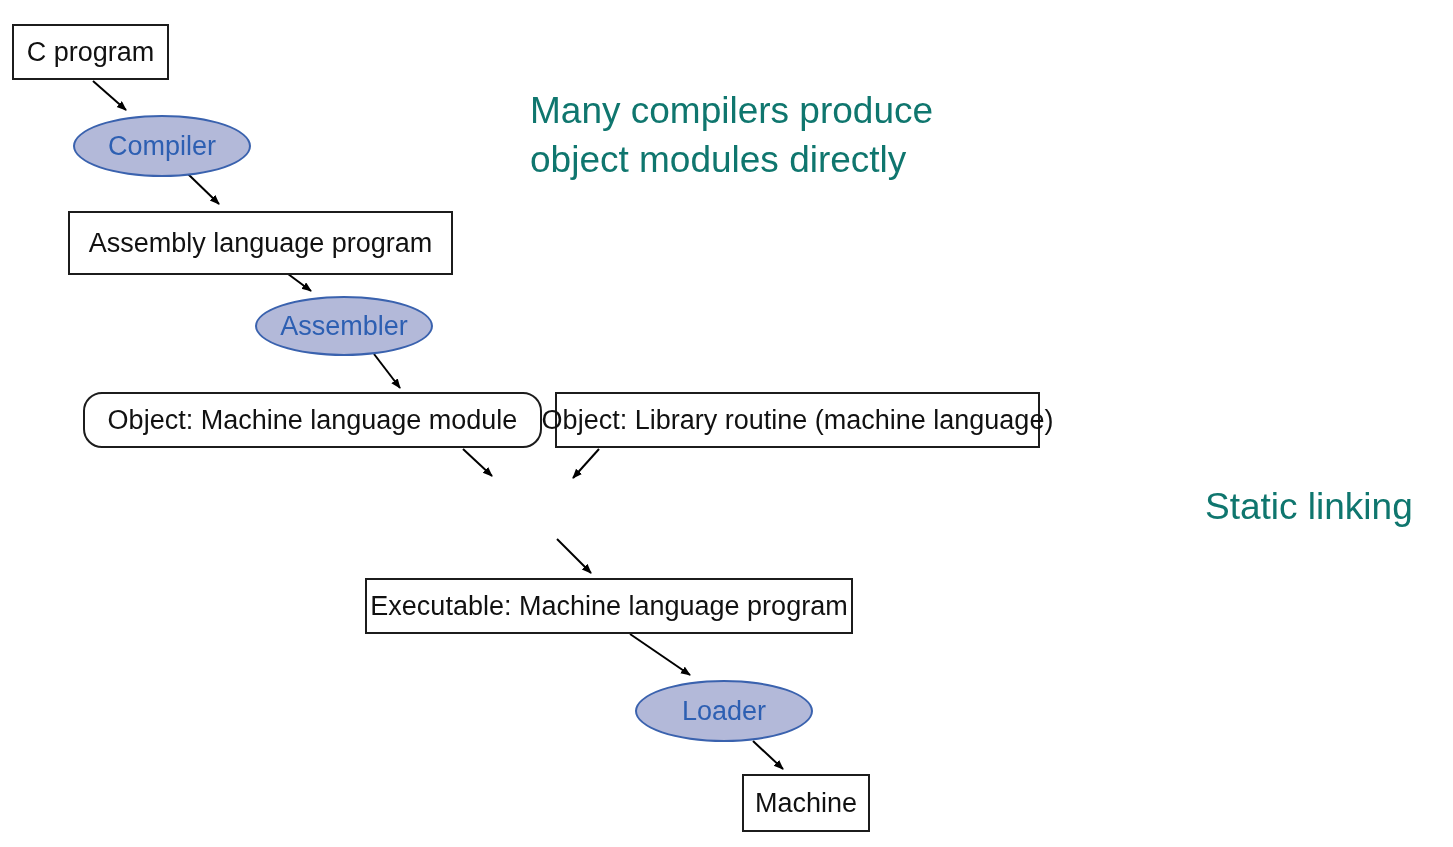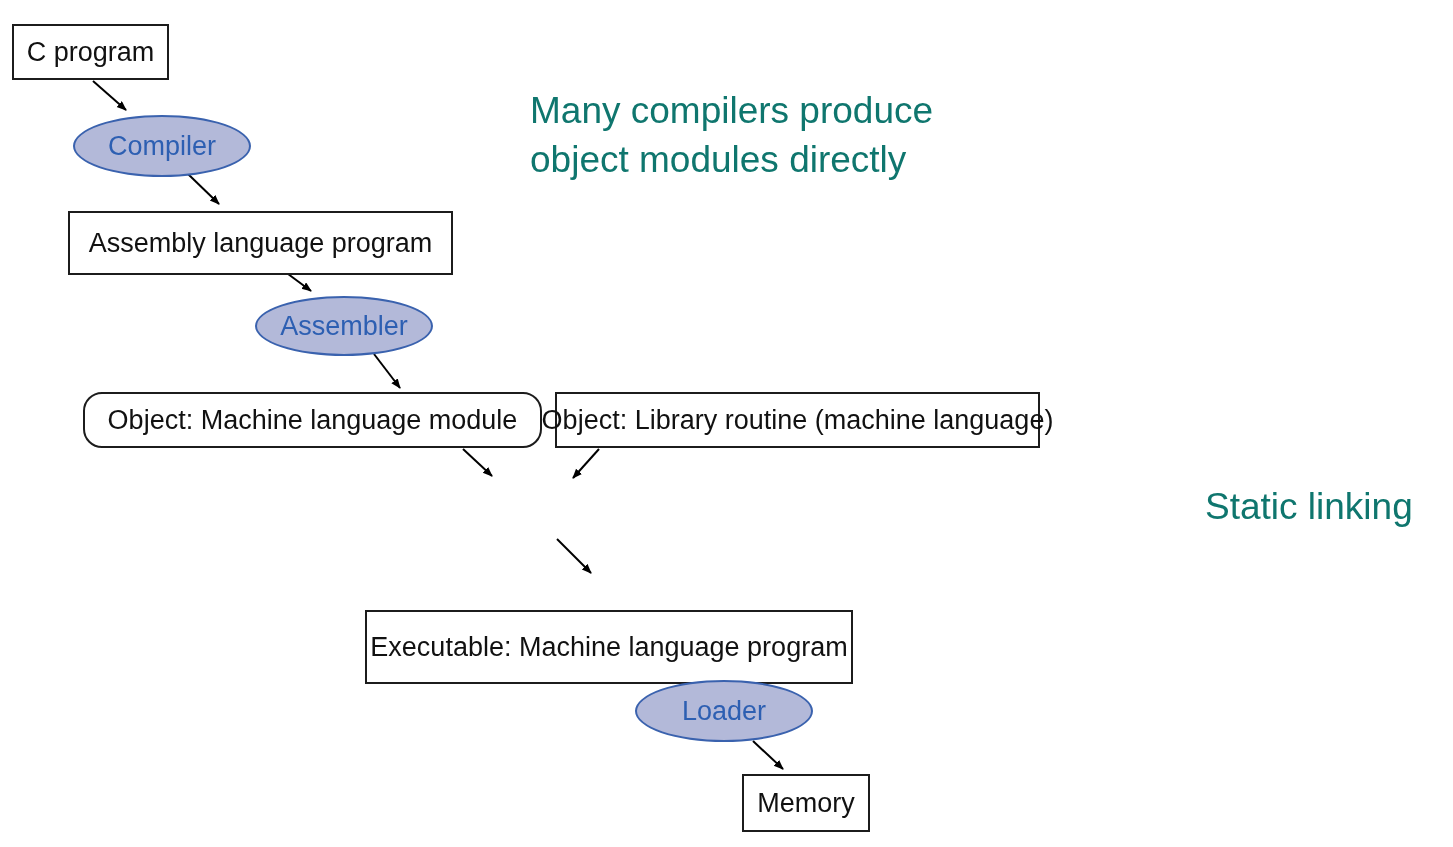--- a/index.html
+++ b/index.html
@@ -100,30 +100,30 @@
 
   <div class="rect-node" style="left:83px; top:392px; width:459px; height:56px;border-radius:19px;">
     <span>Object: Machine language module</span>
   </div>
 
   <div class="rect-node" style="left:555px; top:392px; width:485px; height:56px;">
     <span>Object: Library routine (machine language)</span>
   </div>
 
 
-  <div class="rect-node" style="left:365px; top:578px; width:488px; height:74px;margin-top:32px;">
+  <div class="rect-node" style="left:365px; top:578px; width:488px; height:56px;">
     <span>Executable: Machine language program</span>
   </div>
 
   <div class="ellipse-node" style="left:635px; top:680px; width:178px; height:62px;">
     <span>Loader</span>
   </div>
 
   <div class="rect-node" style="left:742px; top:774px; width:128px; height:58px;">
-    <span>Memory</span>
+    <span>Machine</span>
   </div>
 
   <div class="annotation" style="left:530px; top:86px;">
     <div>Many compilers produce</div>
     <div>object modules directly</div>
   </div>
 
   <div class="annotation" style="left:1205px; top:482px;">
     <span>Static linking</span>
   </div>

